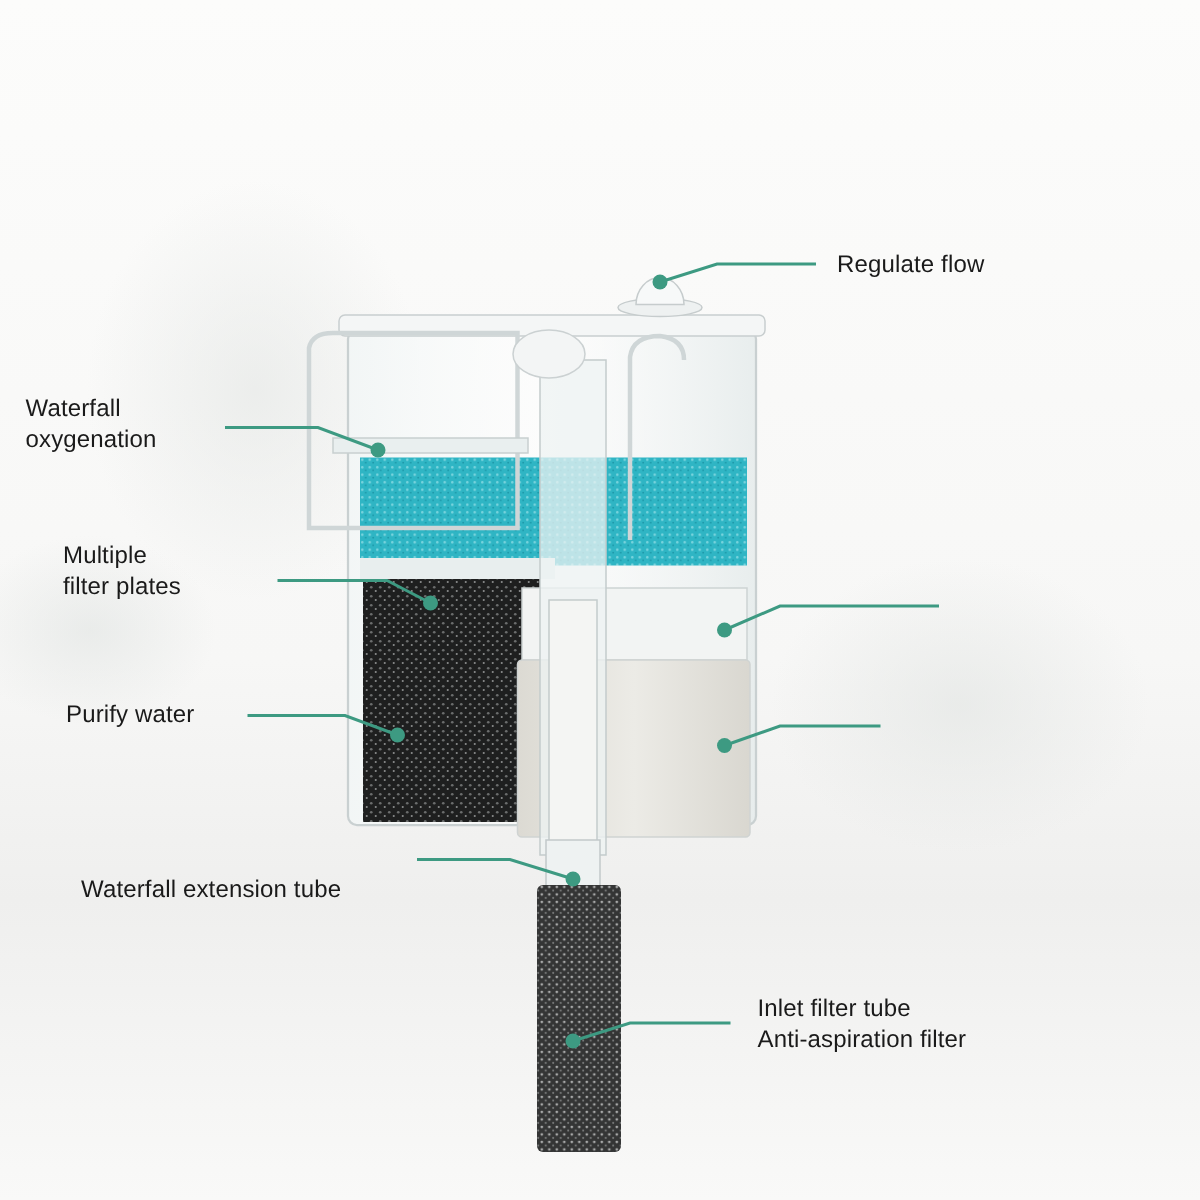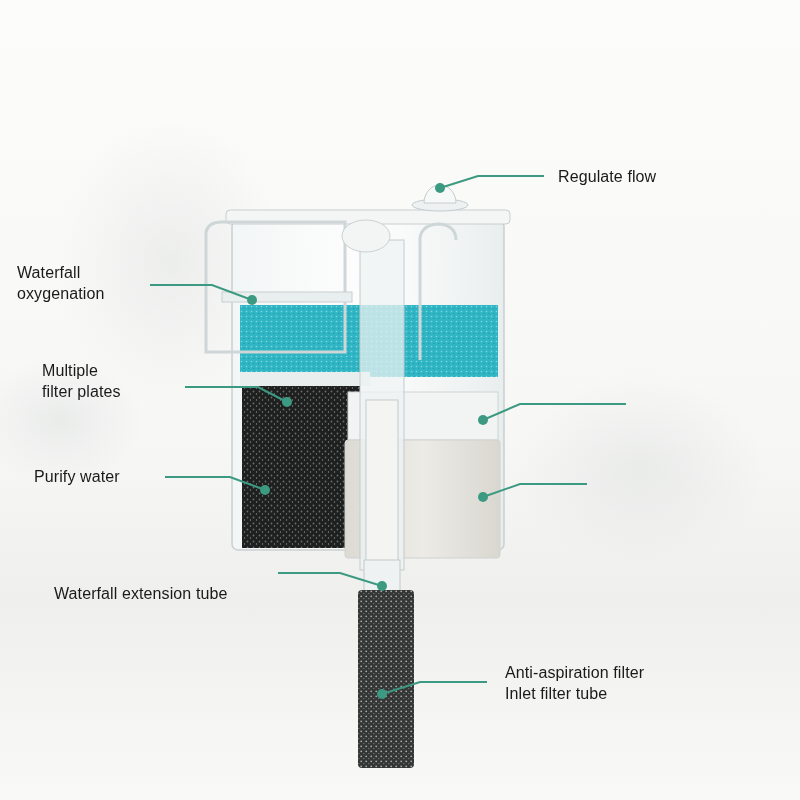--- a/index.html
+++ b/index.html
@@ -105,20 +105,20 @@
 <div class="label" style="left:17px;top:262px;">
   <div>Waterfall</div>
   <div>oxygenation</div>
 </div>
 
 <div class="label" style="left:42px;top:360px;">
   <div>Multiple</div>
   <div>filter plates</div>
 </div>
 
-<div class="label" style="left:34px;top:466px;text-align:right;">Purify water</div>
+<div class="label" style="left:44px;top:466px;text-align:right;">Purify water</div>
 
 <div class="label" style="left:54px;top:583px;">Waterfall extension tube</div>
 
 <div class="label" style="left:505px;top:662px;">
+  <div>Inlet filter tube</div>
   <div>Anti-aspiration filter</div>
-  <div>Inlet filter tube</div>
 </div>
 
 </body></html>

